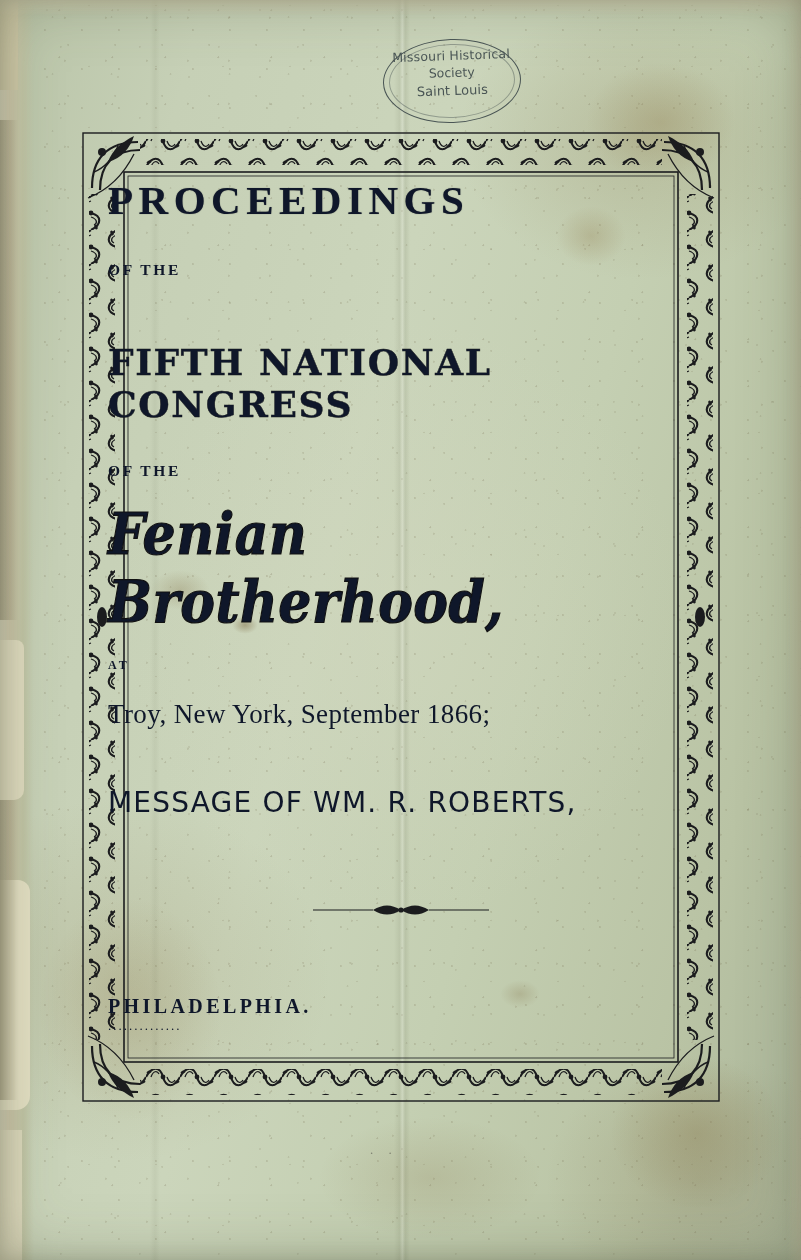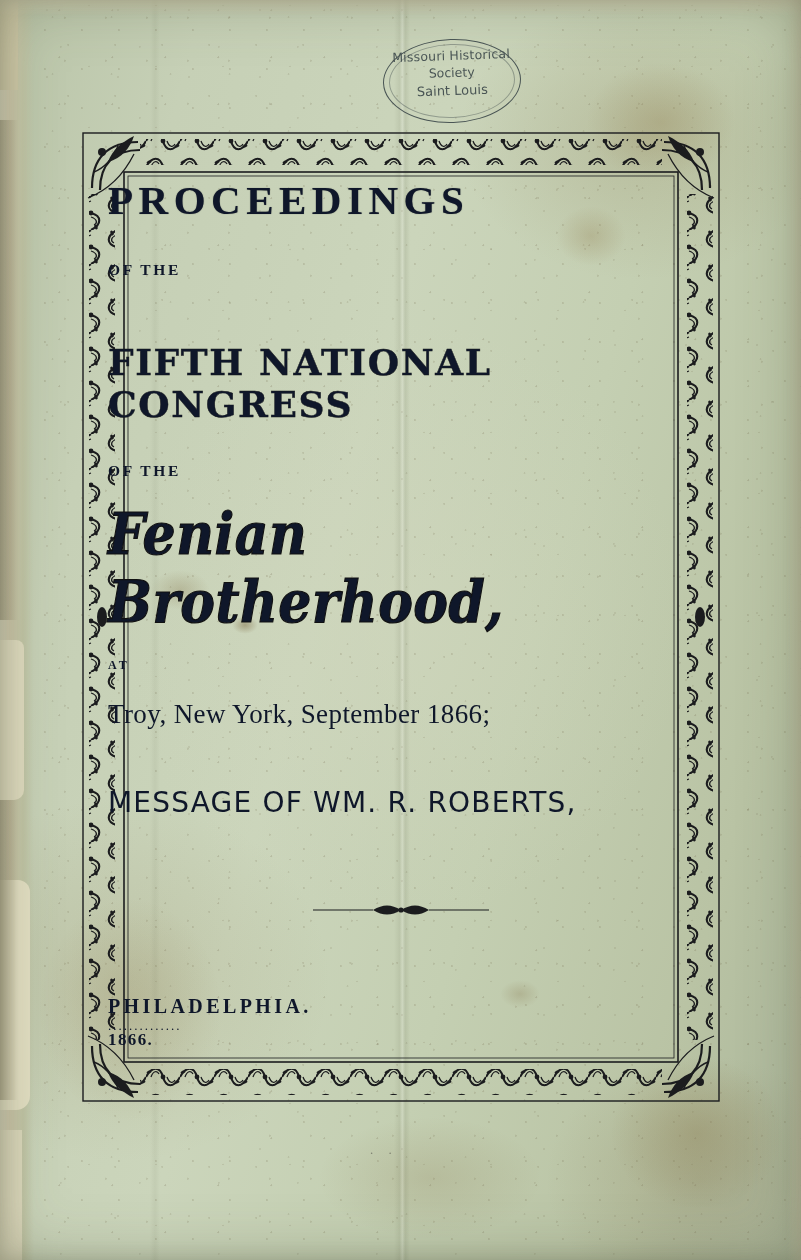--- a/index.html
+++ b/index.html
@@ -382,18 +382,17 @@
         <path d="M118,7 L178,7" stroke="#1b1c1e" stroke-width="1.2"></path>
         <path d="M62,7 C72,1 80,1 90,7 C80,13 72,13 62,7 Z" fill="#1b1c1e"></path>
         <path d="M118,7 C108,1 100,1 90,7 C100,13 108,13 118,7 Z" fill="#1b1c1e"></path>
         <circle cx="90" cy="7" r="2.6" fill="#1b1c1e"></circle>
       </svg>
     </div>
 
     <div style="height:78px"></div>
     <div class="line t-city">PHILADELPHIA.</div>
     <div class="line dotted">..............</div>
-    <div class="line t-year">1866.</div>
   </div>
 
   <div class="pencil">. .</div>
 
 </div>
 
 </body></html>

